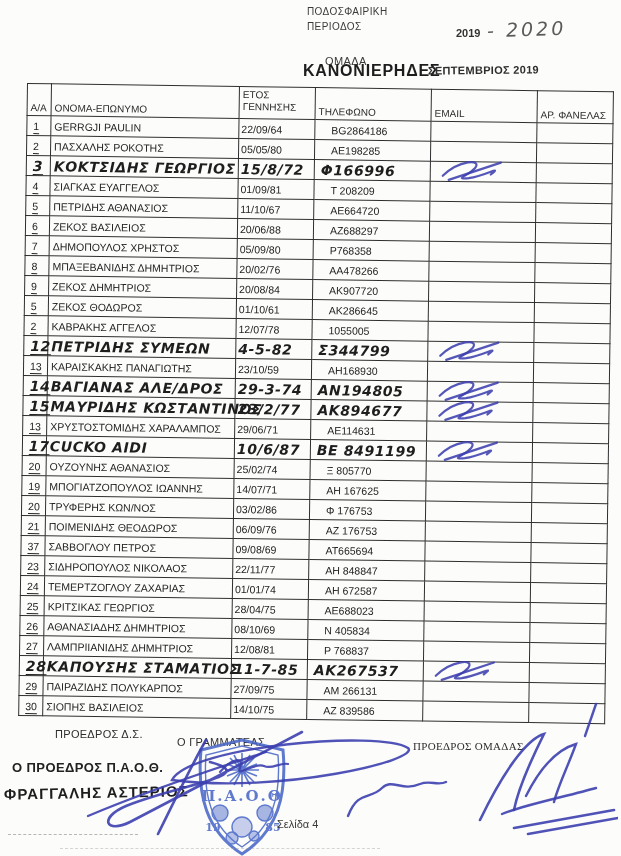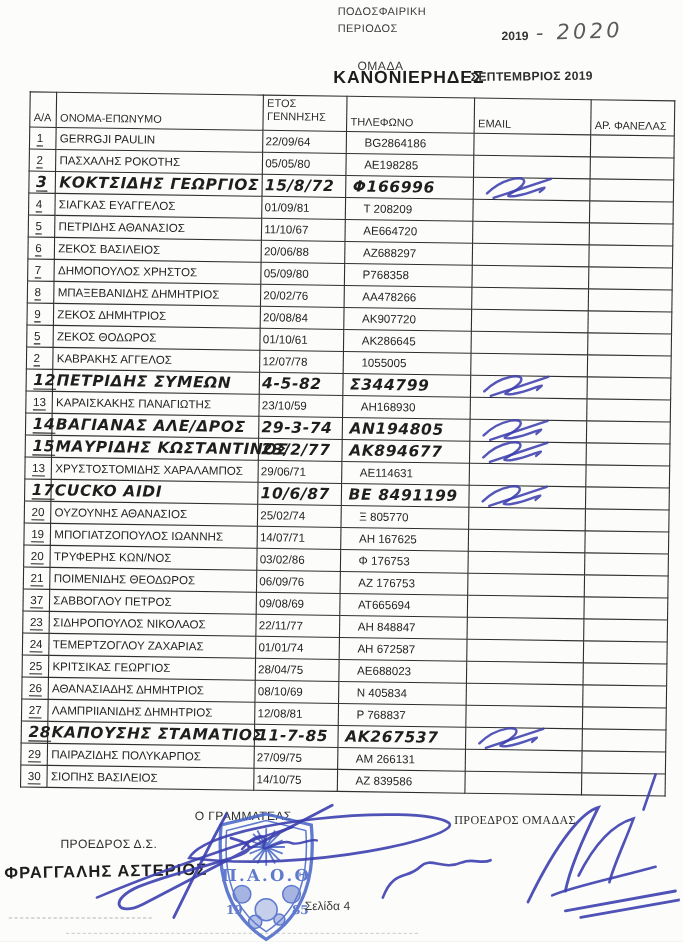--- a/index.html
+++ b/index.html
@@ -349,23 +349,24 @@
             <td class="col-jersey"></td>
           </tr>
         </tbody>
     </table>
   </div>
 
   <svg class="abs sig" style="left:580px; top:700px;" width="20" height="40" viewBox="0 0 20 40">
     <path d="M16 4 L5 36" stroke-width="2.4"></path>
   </svg>
 
-  <div class="abs footer-label" style="left:15px;  top:762px;padding-left:40px;">ΠΡΟΕΔΡΟΣ Δ.Σ.</div>
+  <div class="abs footer-label" style="left:15px;  top:728px;padding-left:40px;">ΠΡΟΕΔΡΟΣ Δ.Σ.</div>
   <div class="abs footer-label" style="left:177px; top:736px;">Ο ΓΡΑΜΜΑΤΕΑΣ</div>
   <div class="abs footer-label" style="left:413px; top:740px;font-family:Liberation Serif, serif;">ΠΡΟΕΔΡΟΣ ΟΜΑΔΑΣ</div>
+  <div class="abs president-line" style="left:12px; top:760px;">Ο ΠΡΟΕΔΡΟΣ Π.Α.Ο.Θ.</div>
   <div class="abs president-name" style="left:4px; top:784px; transform:rotate(-1deg);">ΦΡΑΓΓΑΛΗΣ ΑΣΤΕΡΙΟΣ</div>
 
   <svg class="abs stamp" style="left:180px; top:735px; opacity:0.88;" width="124" height="124" viewBox="0 0 124 124">
     <path d="M62 5 L103 15 C107 60 98 96 62 119 C26 96 17 60 21 15 Z" fill="none" stroke-width="3"></path>
     <path d="M62 11 L98 20 C101 60 93 92 62 112 C31 92 23 60 26 20 Z" fill="none" stroke-width="1.4"></path>
     <g>
       <circle cx="62" cy="35" r="4" fill="var(--stamp)" stroke="none"></circle>
       <g stroke-width="1.6">
         <path d="M62 18 L62 52"></path>
           <path d="M45 35 L79 35"></path>

